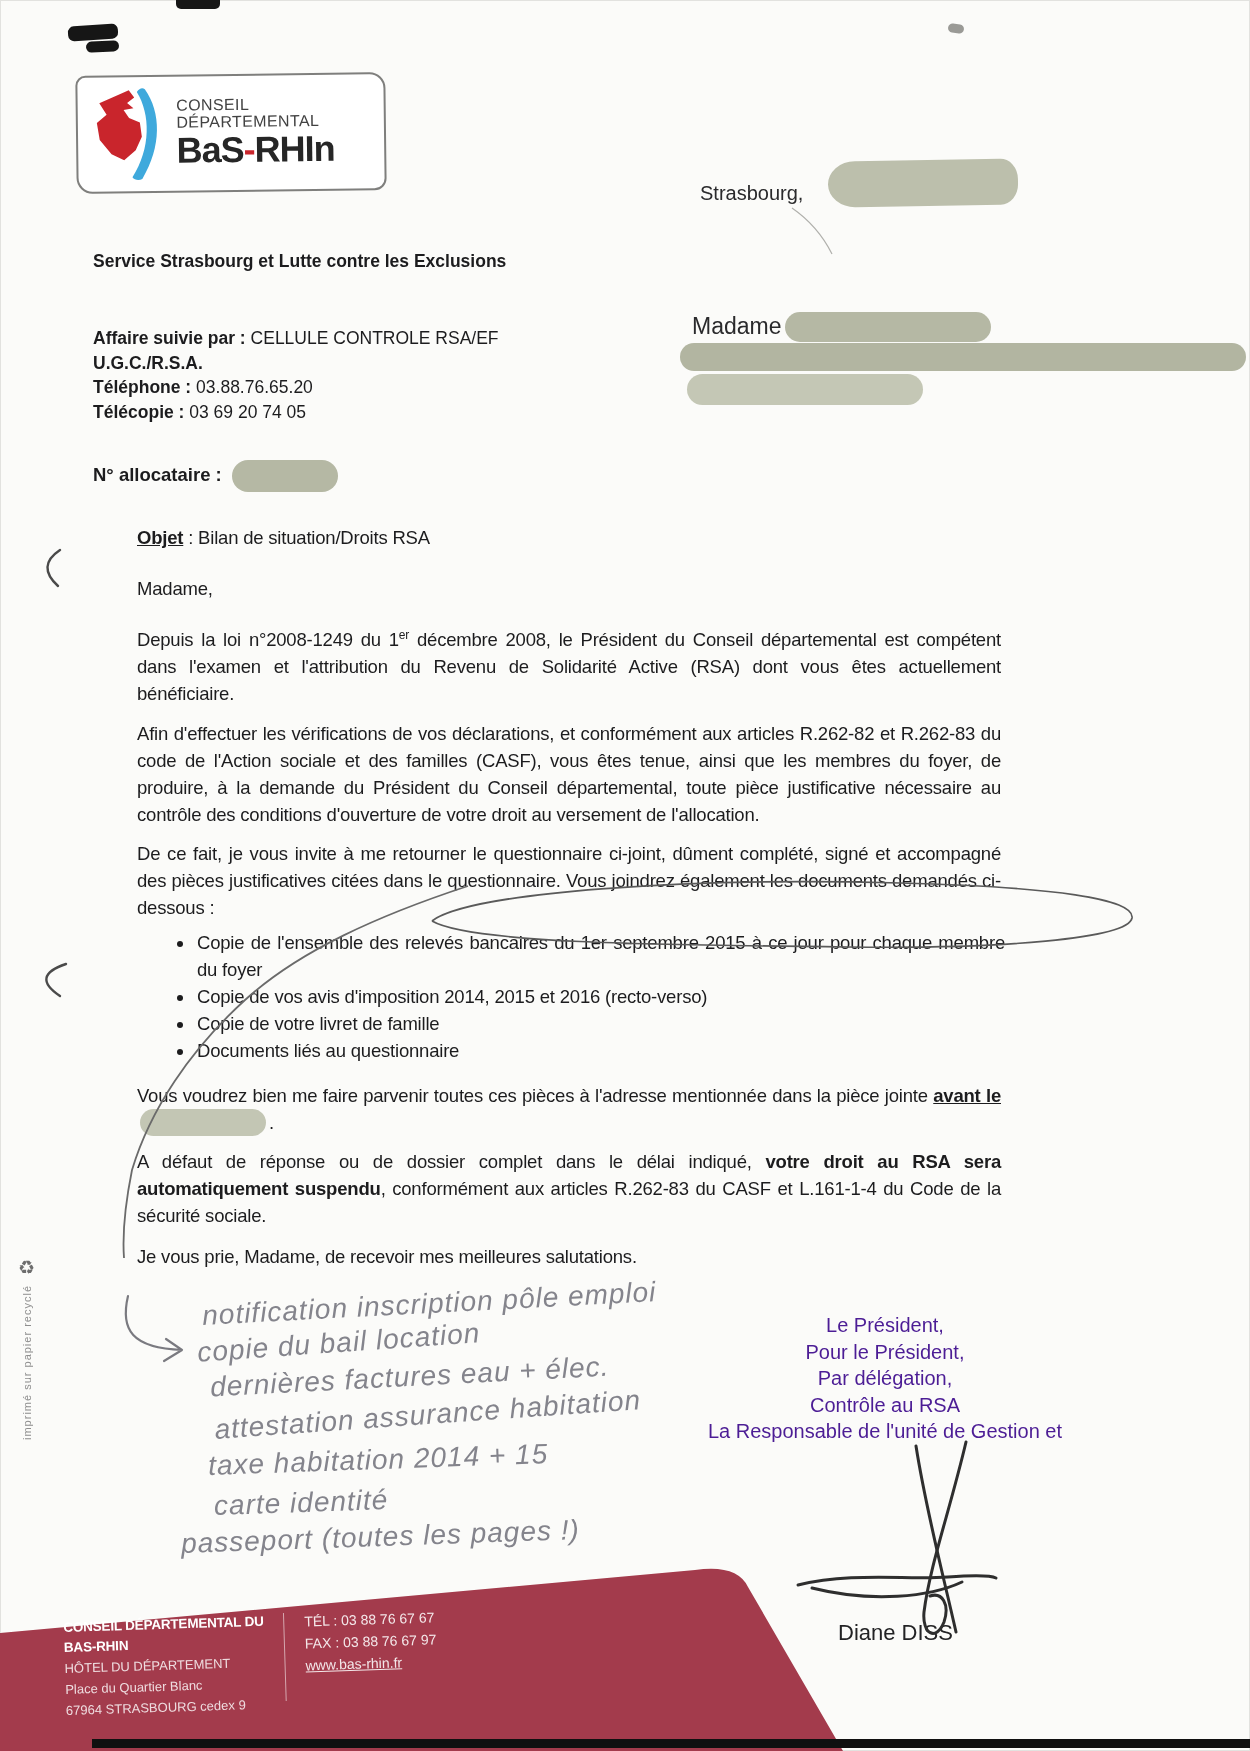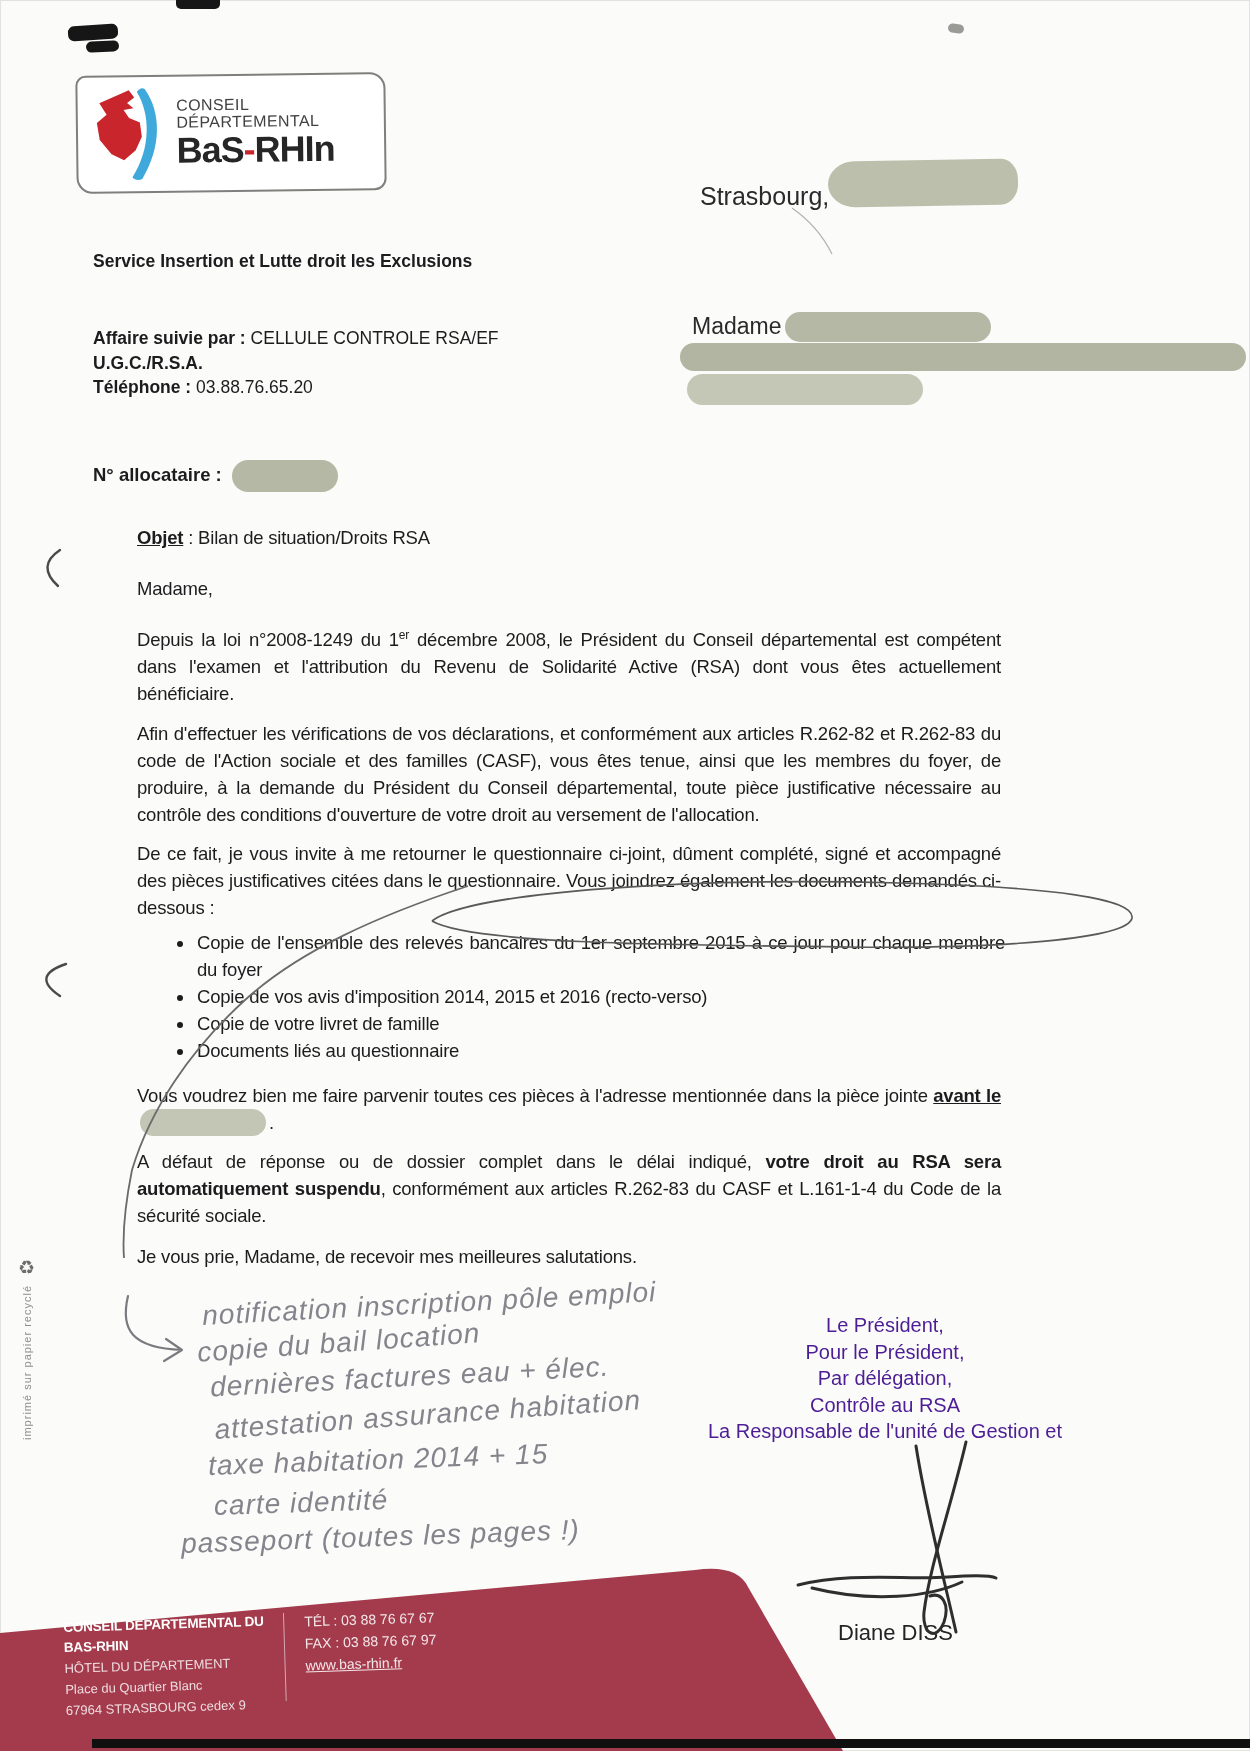--- a/index.html
+++ b/index.html
@@ -15,21 +15,21 @@
   .bottom-bar{position:absolute;left:92px;top:1739px;width:1158px;height:9px;background:#101010;}
   
   .logo-box{position:absolute;left:76px;top:74px;width:310px;height:118px;background:#fff;
             border:2px solid #7f7f7d;border-radius:10px 16px 12px 16px;transform:rotate(-.7deg);
             display:flex;align-items:center;padding:0 10px;box-sizing:border-box;}
   .logo-text{margin-left:6px;line-height:1.05;}
   .logo-line1{font-size:16px;color:#424242;letter-spacing:.4px;font-weight:500;}
   .logo-line2{font-size:36px;font-weight:800;color:#262626;letter-spacing:-1px;}
   .logo-hyphen{color:#c9252c;font-weight:800;}
   
-  .dateline{position:absolute;left:700px;top:182px;font-size:25px;color:#2a2a2c;}
+  .dateline{position:absolute;left:700px;top:182px;font-size:20px;color:#2a2a2c;}
   .sender{position:absolute;left:93px;top:248px;}
   .mission-title{font-variant:small-caps;font-weight:700;font-size:21px;letter-spacing:.2px;}
   .mission-sub{font-weight:700;font-size:17.5px;margin-top:3px;}
   .fields{position:absolute;left:93px;top:326px;font-size:17.5px;line-height:24.5px;}
   .fields .u{text-decoration:underline;}
   .alloc{position:absolute;left:93px;top:464px;font-size:18.5px;font-weight:700;}
   .recipient-salutation{position:absolute;left:692px;top:313px;font-size:23px;color:#2a2a2c;}
   
   .blob{position:absolute;background:#b5b8a4;}
   .blob-date{left:828px;top:160px;width:190px;height:46px;border-radius:40px 26px 26px 40px/34px 30px 30px 34px;transform:rotate(-1deg);background:#bcbfac;}
@@ -100,27 +100,28 @@
     <div class="logo-text">
       <div class="logo-line1">CONSEIL DÉPARTEMENTAL</div>
       <div class="logo-line2"><span>BaS</span><span class="logo-hyphen">-</span><span>RHIn</span></div>
     </div>
   </div>
 
   <div class="dateline">Strasbourg,</div>
   <div class="blob blob-date"></div>
 
   <div class="sender">
-    <div class="mission-sub">Service Insertion et Lutte droit les Exclusions</div>
+    <div class="mission-sub">Service Strasbourg et Lutte contre les Exclusions</div>
   </div>
 
   <div class="fields">
     <div><strong>Affaire suivie par :</strong> <span>CELLULE CONTROLE RSA/EF</span></div>
     <div><strong>U.G.C./R.S.A.</strong></div>
     <div><strong>Téléphone :</strong> <span>03.88.76.65.20</span></div>
+    <div><strong>Télécopie :</strong> <span>03 69 20 74 05</span></div>
   </div>
 
   <div class="recipient-salutation">Madame</div>
   <div class="blob blob-name"></div>
   <div class="blob blob-addr1"></div>
   <div class="blob blob-addr2"></div>
 
   <div class="alloc">N° allocataire :</div>
   <div class="blob blob-alloc"></div>
 

